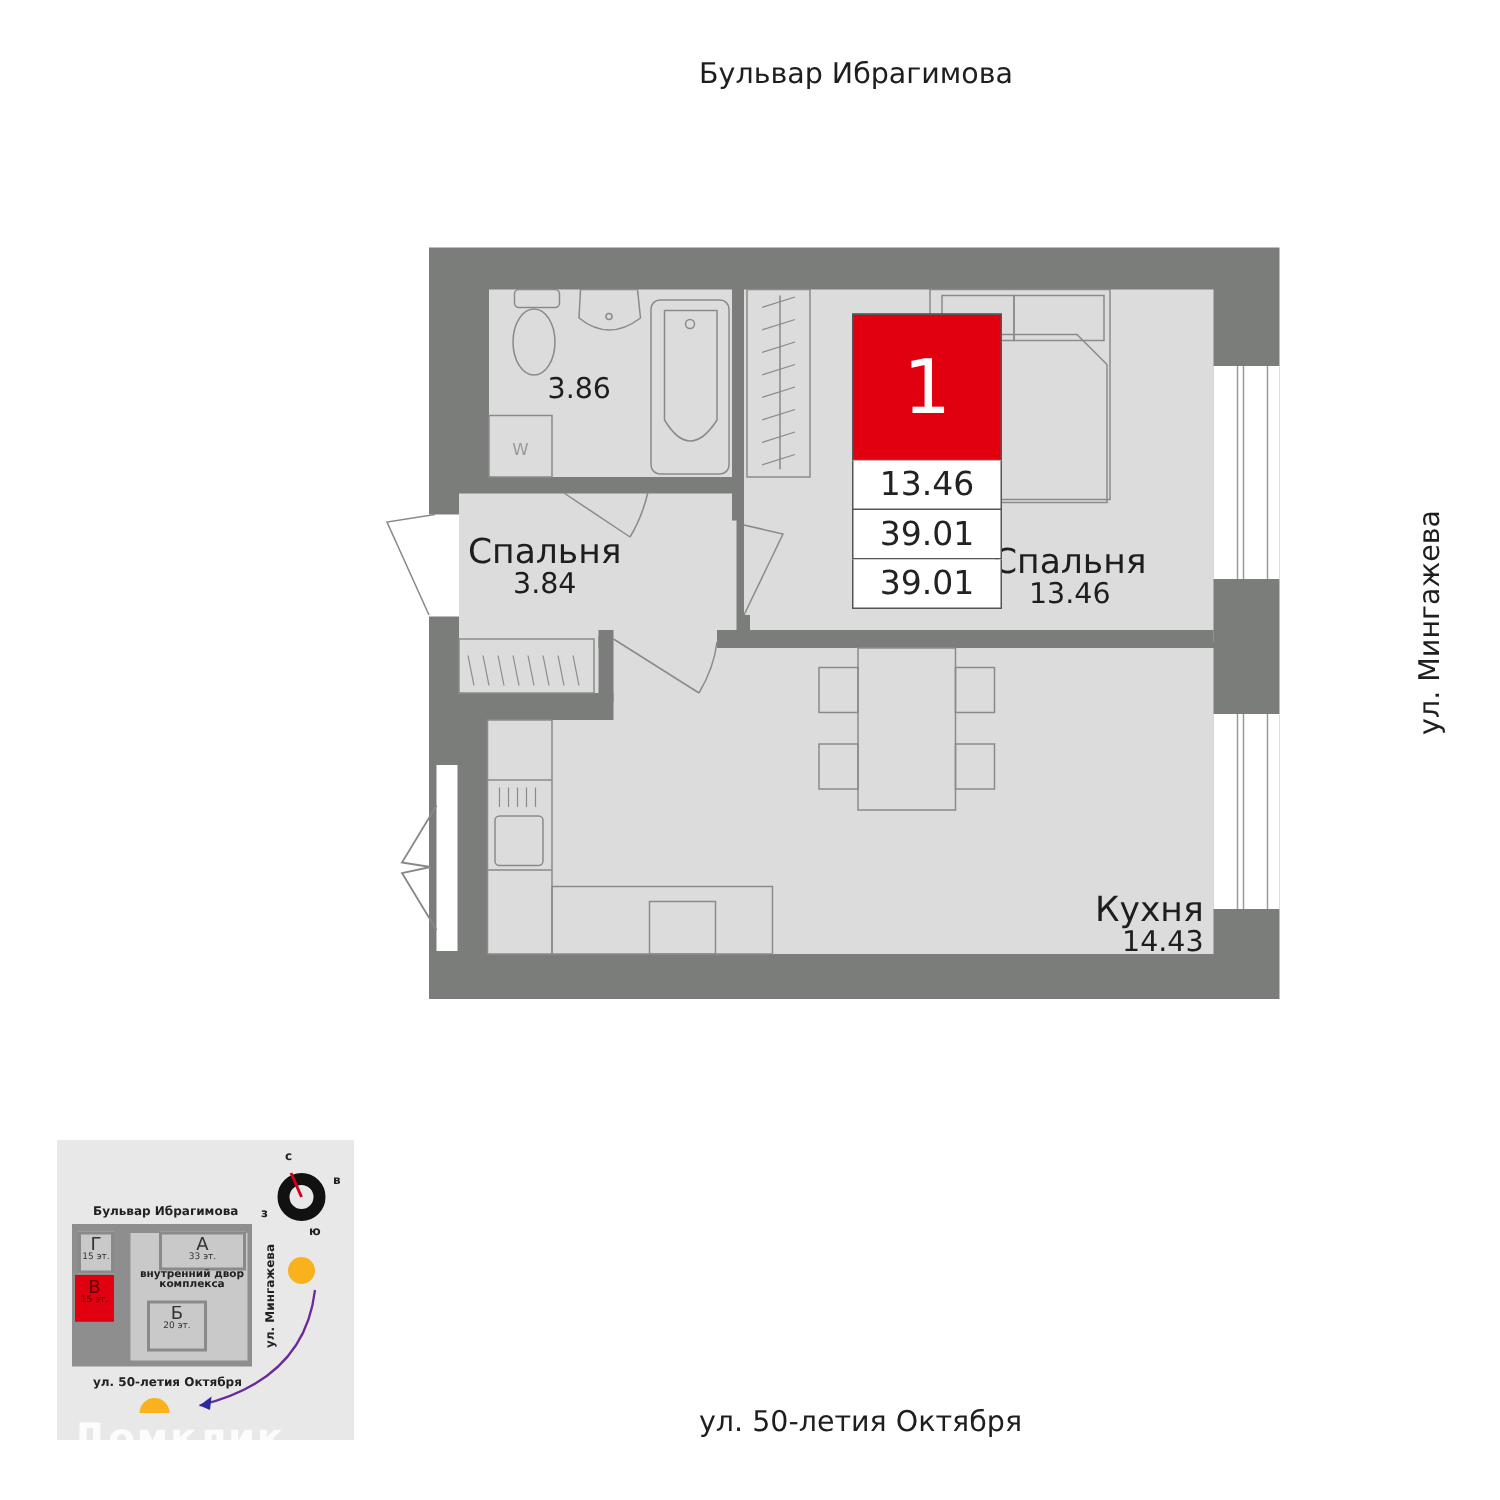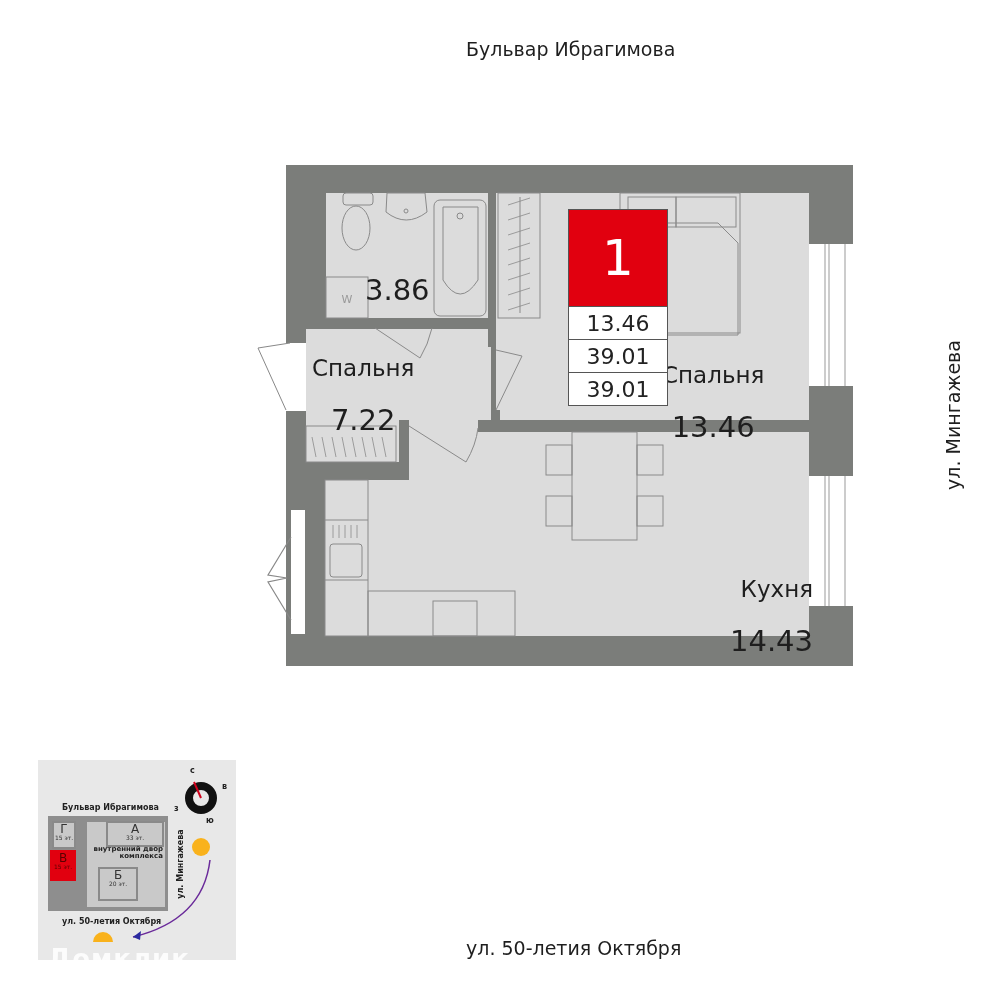--- a/index.html
+++ b/index.html
@@ -4,21 +4,21 @@
 <style>
   html, body { margin: 0; padding: 0; background: #ffffff; }
   body { width: 1000px; height: 1000px; position: relative; overflow: hidden;
          font-family: "DejaVu Sans", sans-serif; color: #1e1e1e; }
   .street { position: absolute; font-size: 19px; color: #1e1e1e; white-space: nowrap; }
   .street-top { left: 466px; top: 38px; }
   .street-bottom { left: 466px; top: 937px; }
   .street-right { left: 953px; top: 415px; transform: translate(-50%, -50%) rotate(-90deg); }
   #plan { position: absolute; left: 0; top: 0; width: 1000px; height: 1000px; }
   .room-label { position: absolute; font-size: 23px; color: #1e1e1e; text-align: center; line-height: 1.05; white-space: nowrap; }
-  .room-area { font-size: 29px; display: block; margin-top: 25px; }
+  .room-area { font-size: 19px; display: block; }
   .badge { position: absolute; left: 568px; top: 209px; width: 100px; }
   .badge-head { background: #e1000f; height: 98px; border: 1px solid #555; color: #fff; font-size: 50px;
                 display: flex; align-items: center; justify-content: center; box-sizing: border-box; }
   .badge-cell { background: #fff; border: 1px solid #555; border-top: none; height: 33px; font-size: 22px;
                 display: flex; align-items: center; justify-content: center; box-sizing: border-box; color: #222; }
   .mini { position: absolute; left: 38px; top: 760px; width: 198px; height: 200px; background: #e8e8e8; }
   .mini-txt { position: absolute; font-size: 8px; color: #222; white-space: nowrap; font-weight: bold; }
   .mini-block { position: absolute; background: #c9c9c9; border: 2px solid #8a8a8a; box-sizing: border-box;
                 font-size: 12px; text-align: center; line-height: 1; color: #333; }
   .mini-block small { display: block; font-size: 6px; }
@@ -144,27 +144,27 @@
     <line x1="357" y1="525" x2="357" y2="538"></line>
   </g>
   <text x="347" y="303" font-size="11" fill="#999" text-anchor="middle" font-family="DejaVu Sans, sans-serif">W</text>
 </svg>
 
 <div class="room-label" style="left:365px;top:250px;">
   <span class="room-area">3.86</span>
 </div>
 <div class="room-label" style="left:312px;top:356px;">
   <span>Спальня</span>
-  <span class="room-area">7.22</span>
+  <span class="room-area">3.84</span>
 </div>
 <div class="room-label" style="left:662px;top:363px;">
   <span>Спальня</span>
   <span class="room-area">13.46</span>
 </div>
-<div class="room-label" style="left:730px;top:577px;text-align:right;">
+<div class="room-label" style="left:730px;top:595px;text-align:right;">
   <span>Кухня</span>
   <span class="room-area">14.43</span>
 </div>
 
 <div class="badge">
   <div class="badge-head">1</div>
   <div class="badge-cell">13.46</div>
   <div class="badge-cell">39.01</div>
   <div class="badge-cell">39.01</div>
 </div>
@@ -172,21 +172,21 @@
 <div class="mini">
   <div class="mini-txt" style="left:24px;top:43px;">Бульвар Ибрагимова</div>
   <div class="mini-txt" style="left:24px;top:157px;">ул. 50-летия Октября</div>
   <div class="mini-txt" style="left:116px;top:104px;transform:translate(-50%,-50%) rotate(-90deg);left:142px;">ул. Мингажева</div>
   <div style="position:absolute;left:10px;top:56px;width:120px;height:95px;background:#8e8e8e;"></div>
   <div style="position:absolute;left:49px;top:62px;width:78px;height:85px;background:#c9c9c9;"></div>
   <div class="mini-block" style="left:14px;top:61px;width:24px;height:28px;"><span>Г</span><small>15 эт.</small></div>
   <div class="mini-block" style="left:68px;top:61px;width:58px;height:26px;"><span>А</span><small>33 эт.</small></div>
   <div class="mini-block" style="left:12px;top:90px;width:26px;height:31px;background:#e1000f;border-color:#e1000f;color:#5a0000;"><span>В</span><small>15 эт.</small></div>
   <div class="mini-block" style="left:60px;top:107px;width:40px;height:34px;"><span>Б</span><small>20 эт.</small></div>
-  <div class="mini-txt" style="left:55px;top:86px;font-size:7px;width:70px;text-align:right;white-space:normal;line-height:1;">внутренний двор комплекса</div>
+  <div class="mini-txt" style="left:55px;top:86px;font-size:7px;width:70px;text-align:center;white-space:normal;line-height:1;">внутренний двор комплекса</div>
   <svg style="position:absolute;left:0;top:0;" width="198" height="200">
     <circle cx="163" cy="38" r="12" fill="none" stroke="#111" stroke-width="8"></circle>
     <line x1="163" y1="38" x2="156" y2="22" stroke="#d0021b" stroke-width="2"></line>
     <circle cx="163" cy="87" r="9" fill="#f9b21c"></circle>
     <path d="M172 100 Q165 160 95 177" stroke="#6a2a9a" stroke-width="1.5" fill="none"></path>
     <path d="M95 177 L103 171 L102 180 Z" fill="#2a2aa0"></path>
     <path d="M55 182 A10 10 0 0 1 75 182 Z" fill="#f9b21c"></path>
   </svg>
   <div class="mini-txt" style="left:152px;top:6px;">с</div>
   <div class="mini-txt" style="left:184px;top:22px;">в</div>

